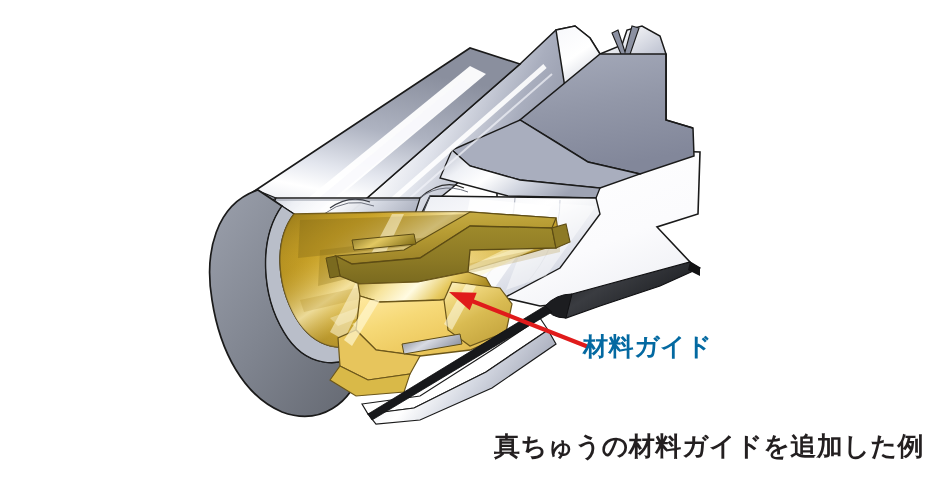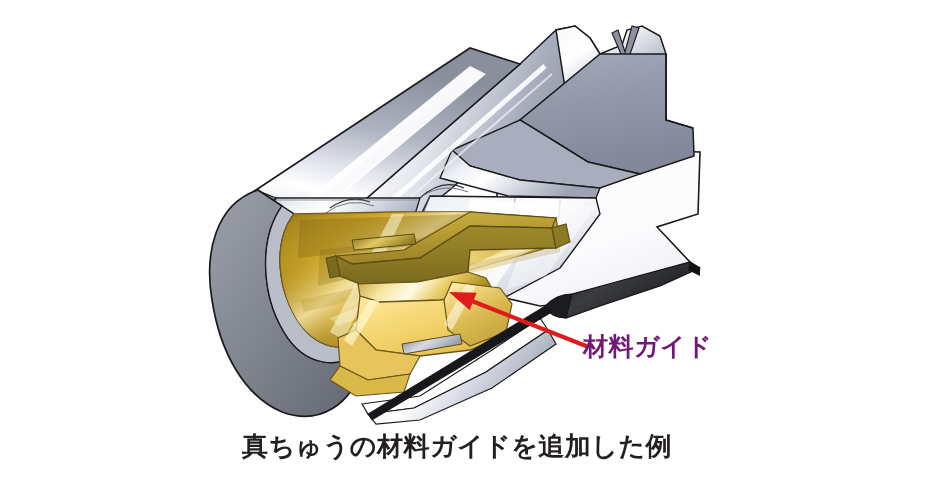--- a/index.html
+++ b/index.html
@@ -28,31 +28,31 @@
     height: 484px;
     display: block;
   }
   .callout-label {
     position: absolute;
     left: 583px;
     top: 334px;
     font-family: "DejaVu Sans", "Liberation Sans", sans-serif;
     font-size: 25px;
     font-weight: 700;
-    color: #701a75;
+    color: #0369a1;
     letter-spacing: 0.5px;
     white-space: nowrap;
     line-height: 1;
   }
   .figure-caption {
     position: absolute;
     left: 0;
     top: 432px;
     width: 934px;
-    text-align: center;
+    text-align: right;
     font-family: "DejaVu Sans", "Liberation Sans", sans-serif;
     font-size: 26px;
     font-weight: 700;
     color: #231f20;
     letter-spacing: 0.5px;
     line-height: 1.1;
     white-space: nowrap;
   }
   
   .figure-caption > span {

